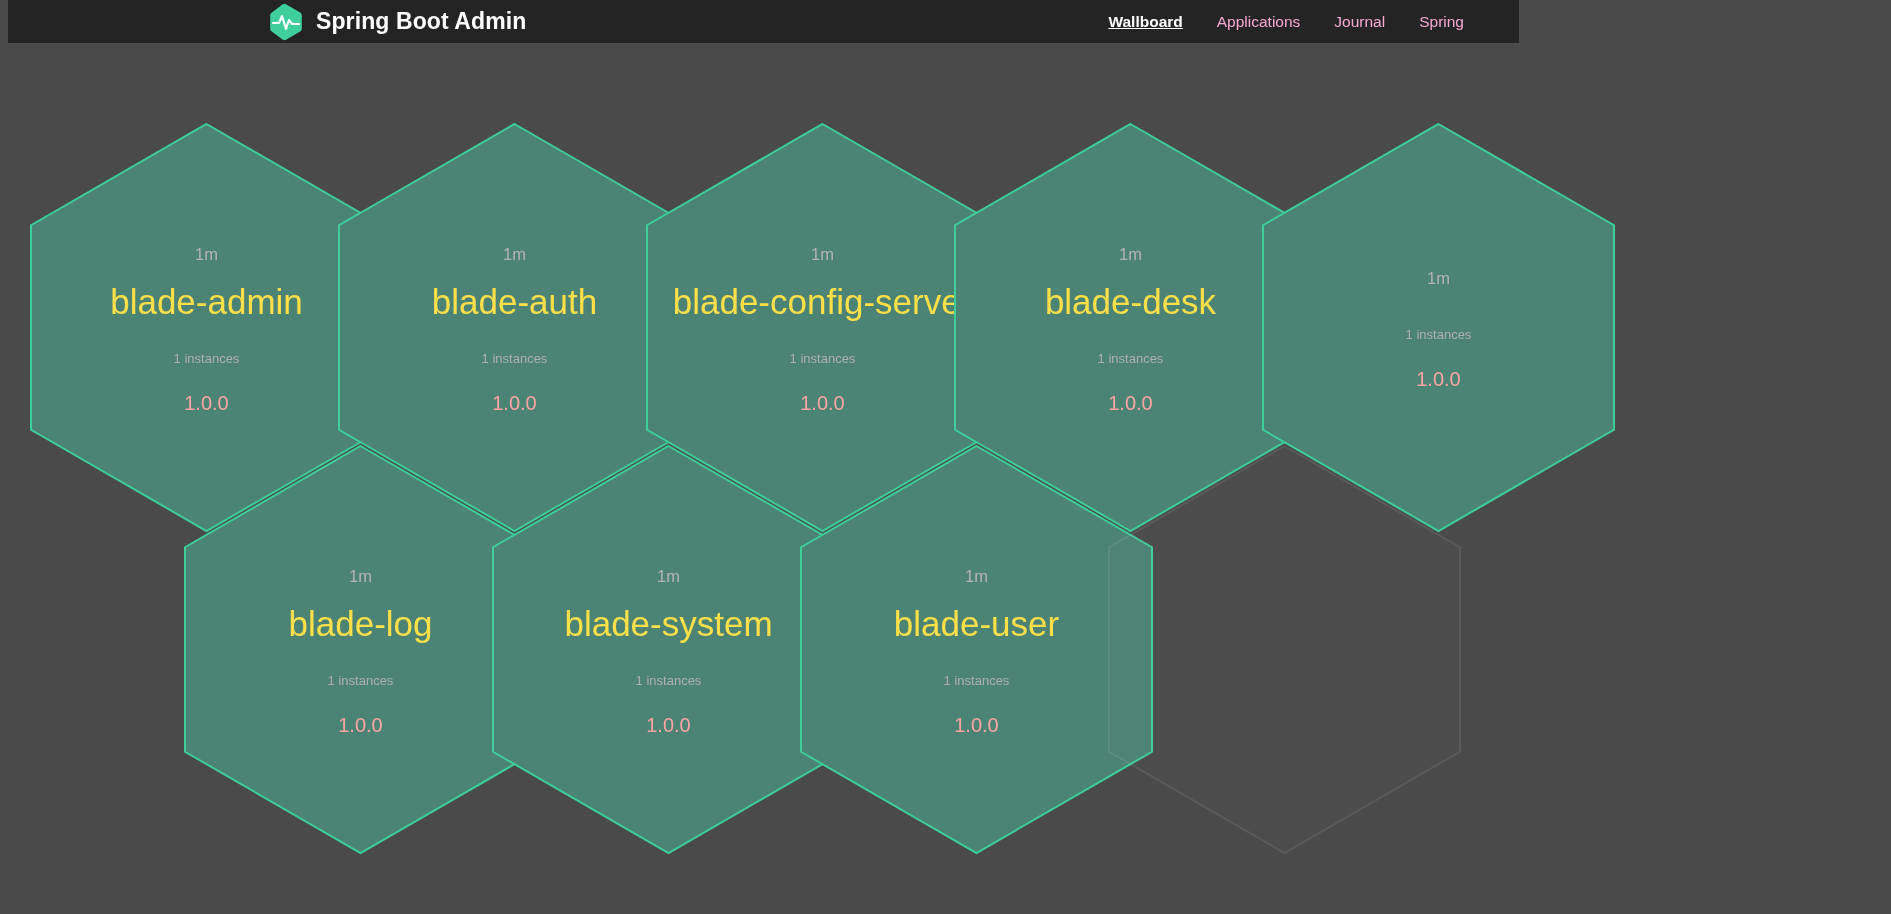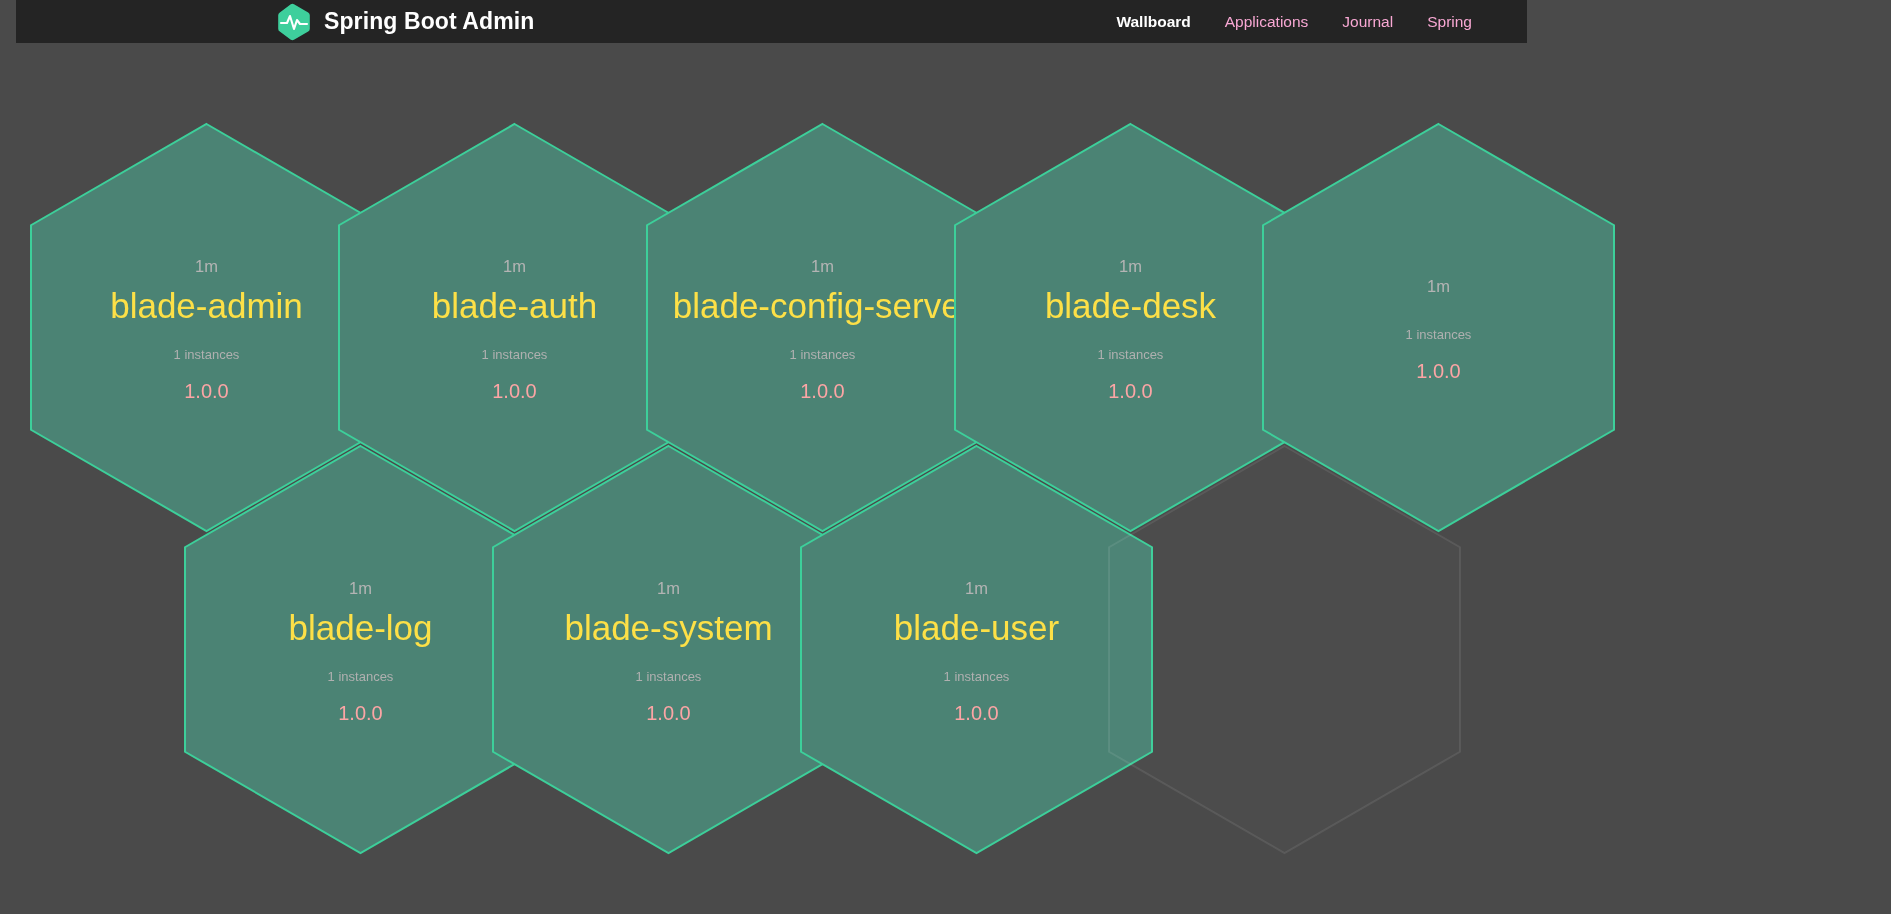--- a/index.html
+++ b/index.html
@@ -8,21 +8,21 @@
     width: 1891px;
     height: 914px;
     overflow: hidden;
     background: #4a4a4a;
     font-family: "Liberation Sans", sans-serif;
   }
 
   
   .navbar {
     position: absolute;
-    top: 0; left: 16px;
+    top: 0; left: 8px;
     width: 1511px;
     height: 43px;
     background: #242424;
     display: flex;
     align-items: center;
   }
   .brand {
     position: absolute;
     left: 259px;
     display: flex;
@@ -53,20 +53,21 @@
     color: #f9a8d4;
     font-size: 15.5px;
     text-decoration: none;
     padding: 0 17px;
     white-space: nowrap;
     line-height: 43px;
   }
   .nav-link.active {
     color: #ffffff;
     font-weight: 700;
+    text-decoration: underline;
   }
 
   
   .wallboard {
     position: absolute;
     top: 43px;
     left: 0;
     width: 1891px;
     height: 871px;
     overflow: hidden;
@@ -105,20 +106,21 @@
     top: 0; left: 0;
     width: 353px;
     height: 409px;
     display: flex;
     flex-direction: column;
     align-items: center;
     justify-content: center;
     text-align: center;
     padding: 0 26px;
     padding-top: 4px;
+    gap: 8px;
   }
   .hex-status {
     color: #b4b4b4;
     font-size: 16.5px;
     line-height: 1.25;
     margin-bottom: 9px;
   }
   .hex-name {
     color: #fde047;
     font-size: 35px;

